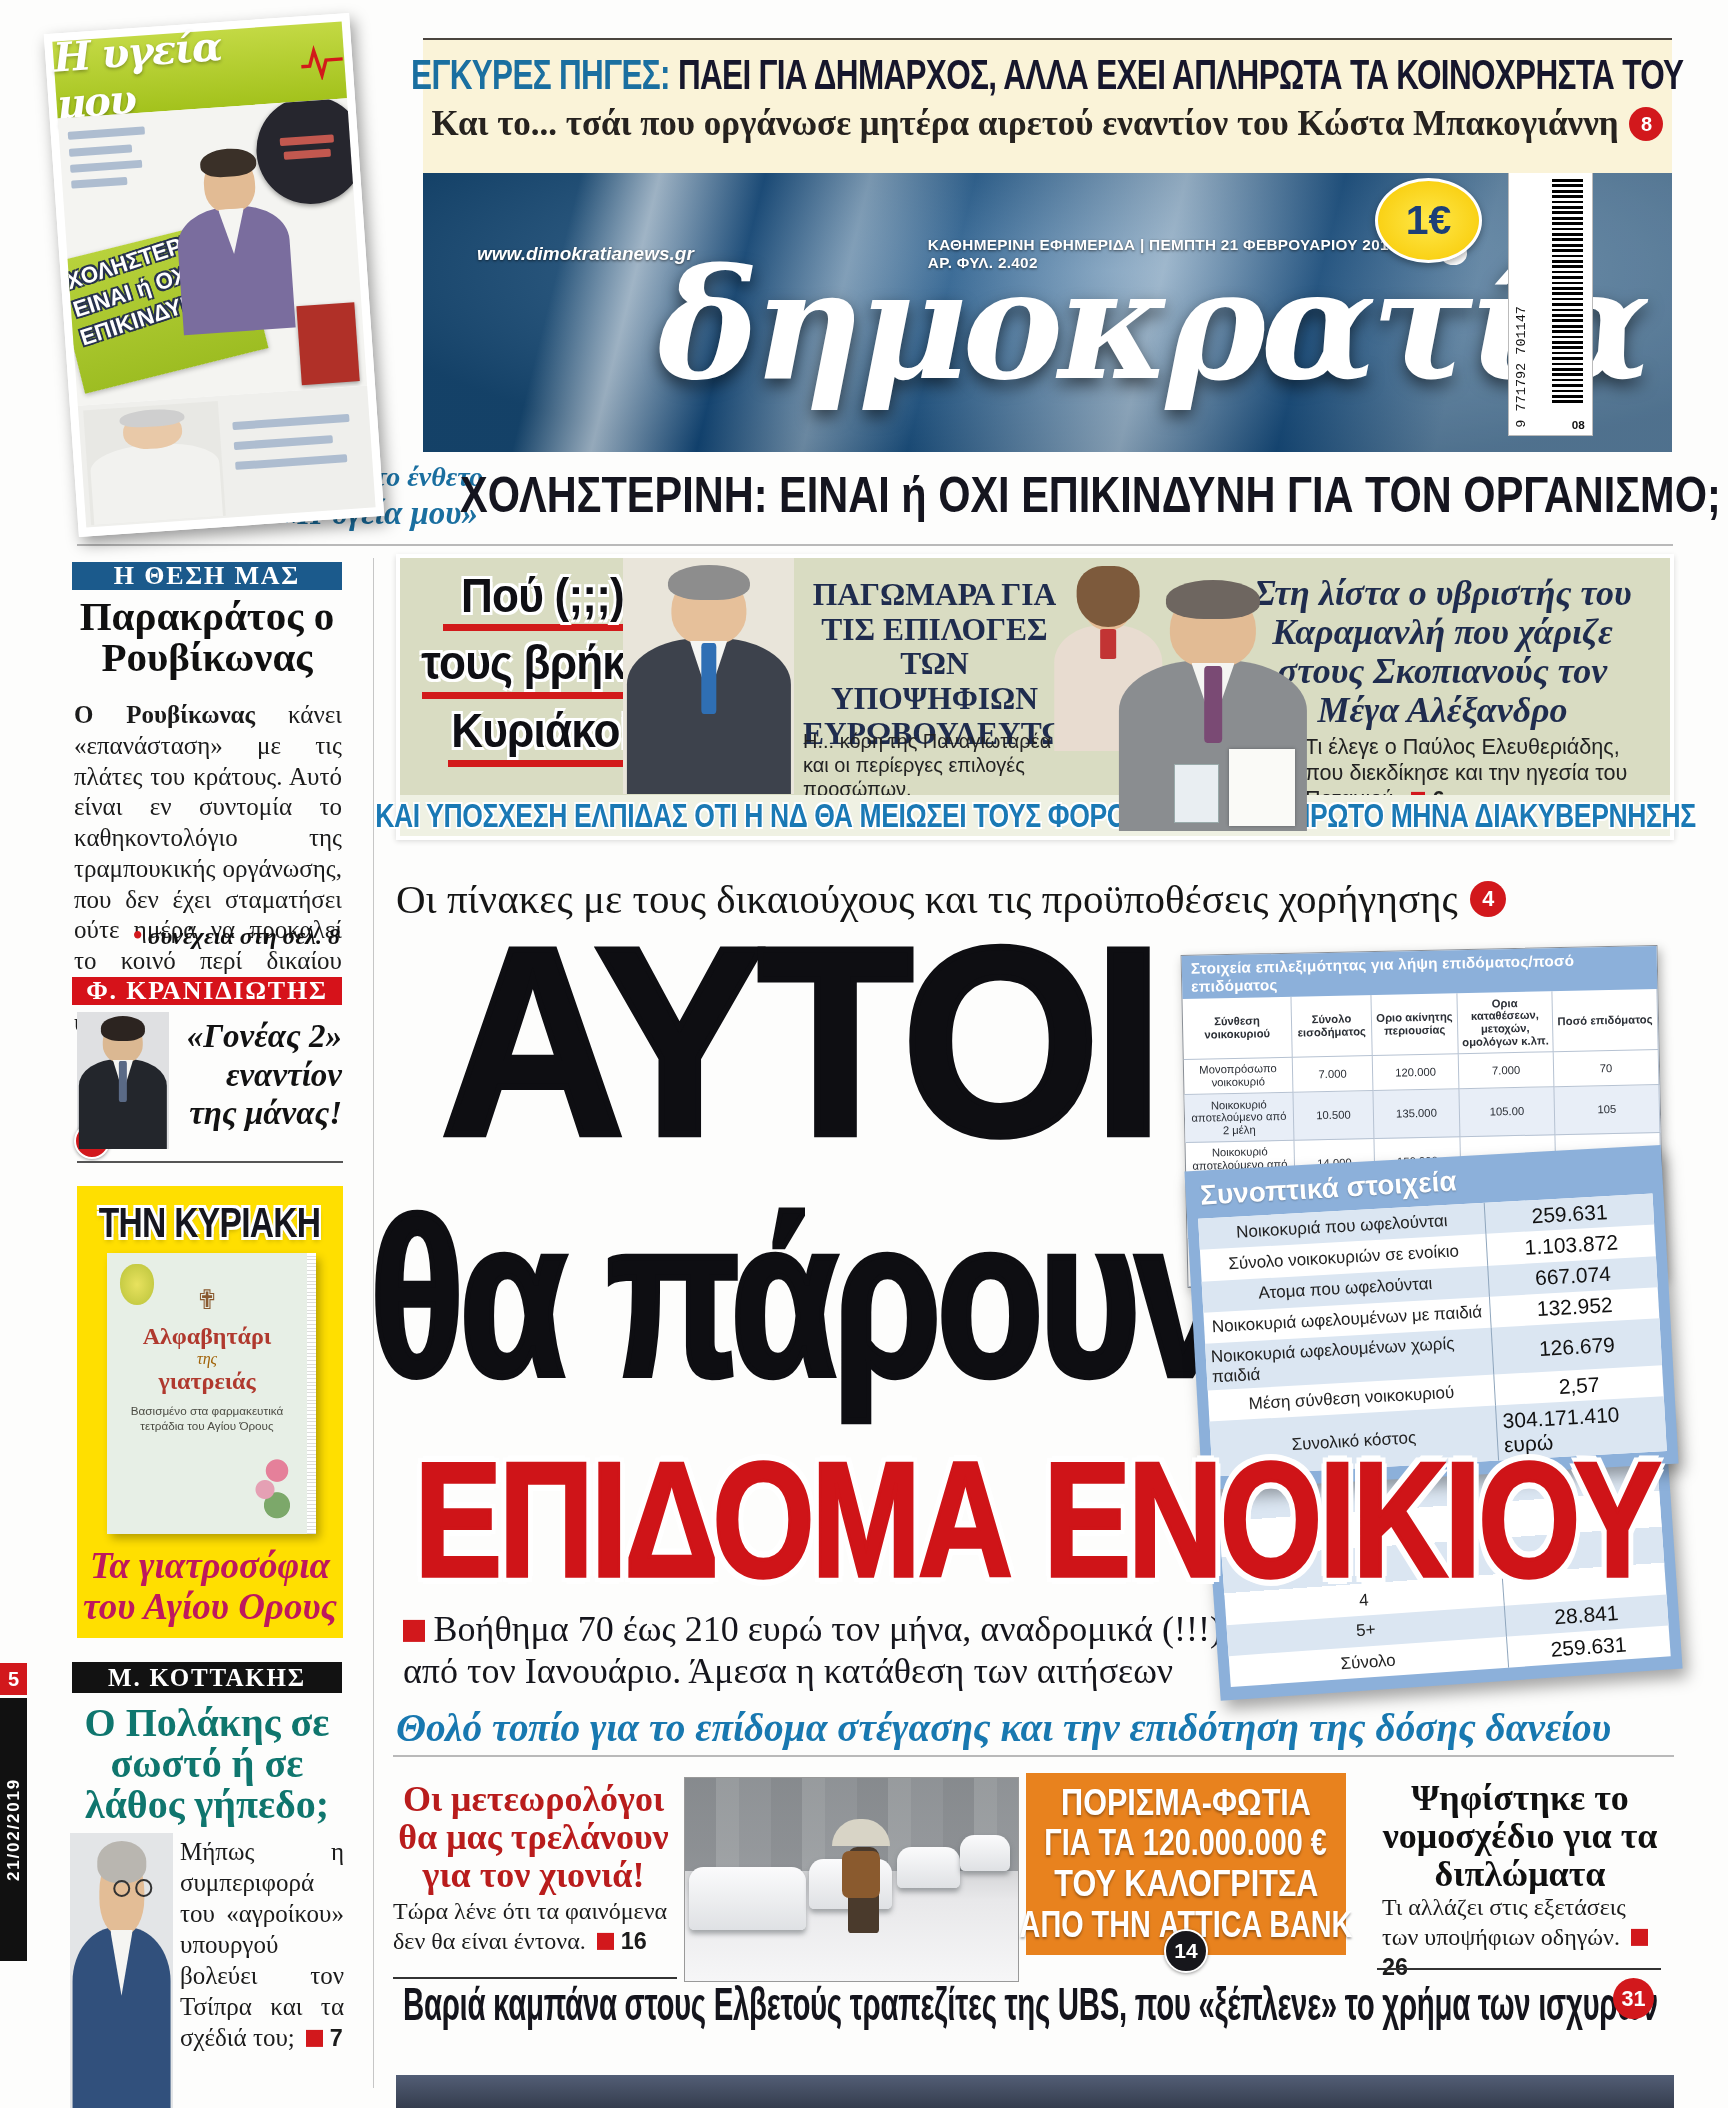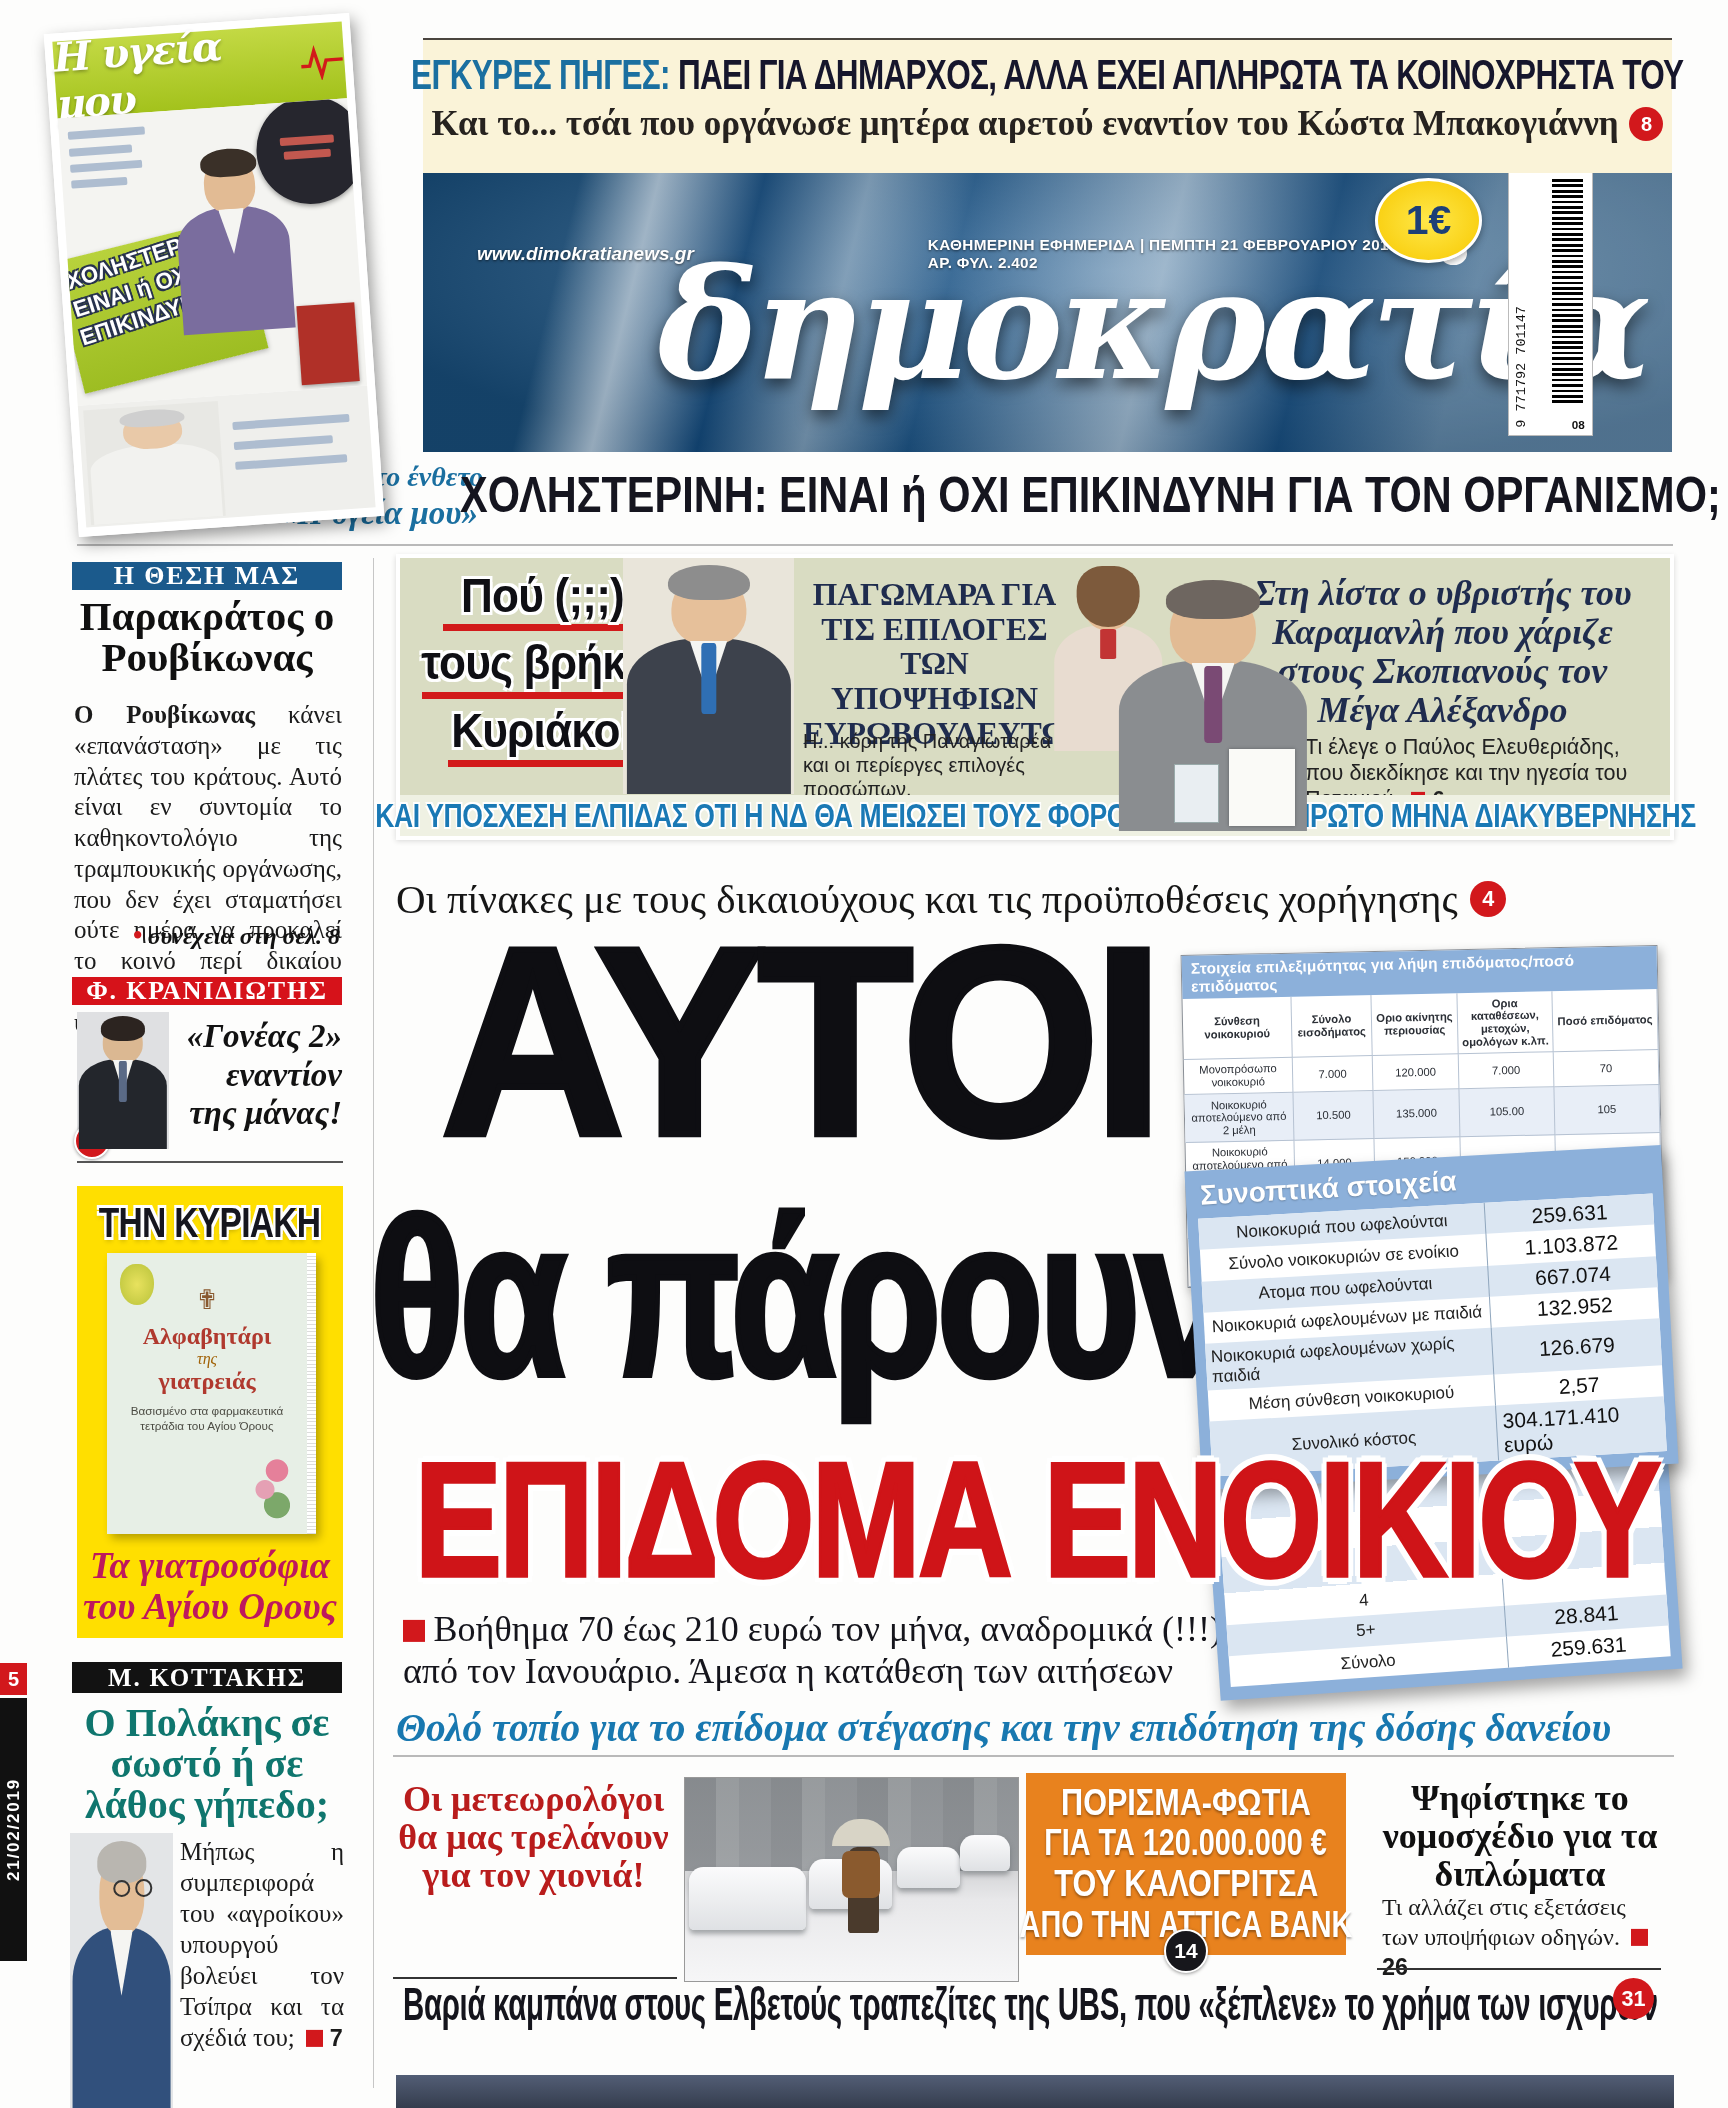--- a/index.html
+++ b/index.html
@@ -499,20 +499,23 @@
 
   <div class="abs" id="bullet">
     <span class="sq"></span><span>Βοήθημα 70 έως 210 ευρώ τον μήνα, αναδρομικά (!!!) από τον Ιανουάριο. Άμεσα η κατάθεση των αιτήσεων</span>
   </div>
   <div class="abs lx" id="deck">
     <span class="t sqz ol" style="--sx:.96">Θολό τοπίο για το επίδομα στέγασης και την επιδότηση της δόσης δανείου</span>
   </div>
 
   <div class="abs rule" id="hr-bottom"></div>
   <div class="abs" id="bw-headline">Οι μετεωρολόγοι θα μας τρελάνουν για τον χιονιά!</div>
+  <div class="abs" id="bw-body">
+    <span>Τώρα λένε ότι τα φαινόμενα δεν θα είναι έντονα.</span><span class="sq"></span><span class="pgnum">16</span>
+  </div>
   <div class="abs" id="bw-rule"></div>
 
   <div class="abs" id="bphoto">
     <span class="bldg"></span>
     <span class="car" style="left:3.6px;top:44%;width:117px;height:63px;"></span>
     <span class="car" style="left:124px;top:40%;width:83px;height:50px;"></span>
     <span class="car" style="left:212px;top:34%;width:63px;height:41px;"></span>
     <span class="car" style="left:275px;top:28%;width:50px;height:36px;"></span>
     <span class="umb"></span>
     <span class="person-sil"></span>

